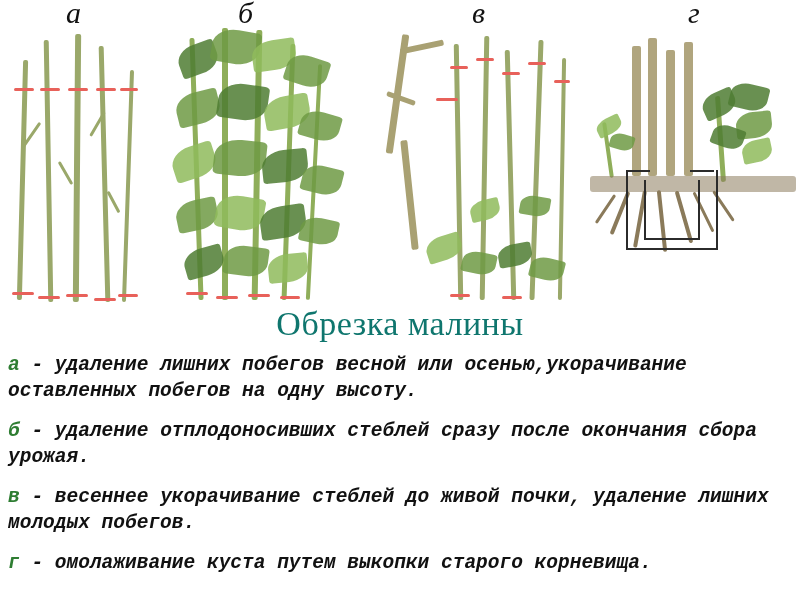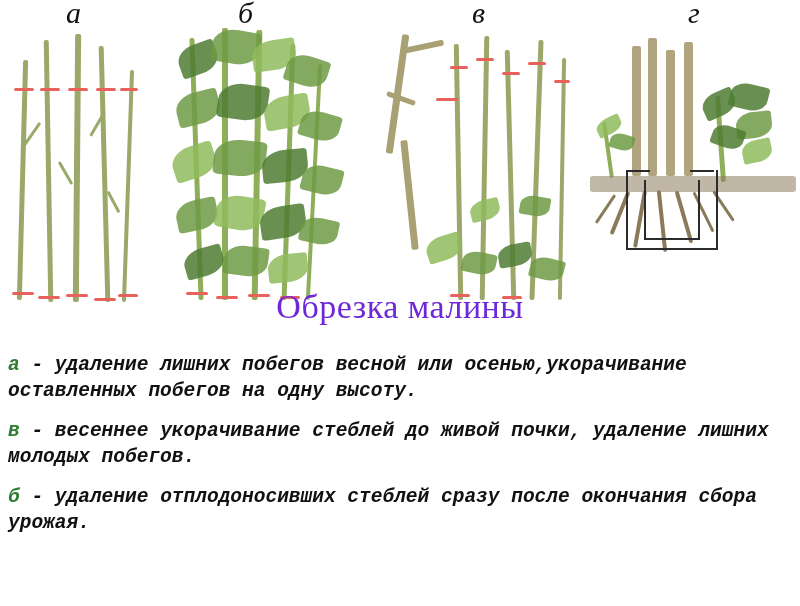--- a/index.html
+++ b/index.html
@@ -35,27 +35,27 @@
     color: #111111;
     font-weight: 400;
   }
   #panel-a { left: 0px; width: 160px; }
   #panel-b { left: 160px; width: 210px; }
   #panel-c { left: 370px; width: 220px; }
   #panel-d { left: 590px; width: 210px; }
 
   .caption-title {
     position: absolute;
-    top: 288px;
+    top: 305px;
     left: 0;
     width: 800px;
     text-align: center;
     font-family: "Liberation Serif", serif;
     font-size: 34px;
-    color: #6d28d9;
+    color: #0f766e;
     letter-spacing: 0.5px;
   }
   #legend {
     position: absolute;
     top: 352px;
     left: 8px;
     width: 784px;
   }
   .legend-item {
     font-family: Liberation Mono, monospace;
@@ -258,21 +258,24 @@
 
 <div class="caption-title">Обрезка малины</div>
 
 <div id="legend">
 
   <div class="legend-item">
     <span class="legend-key">а</span><span> - </span><span>удаление лишних побегов весной или осенью,укорачивание оставленных побегов на одну высоту.</span>
   </div>
 
   <div class="legend-item">
+    <span class="legend-key">б</span><span> - </span><span>удаление отплодоносивших стеблей сразу после окончания сбора урожая.</span>
+  </div>
+
+  <div class="legend-item">
     <span class="legend-key">в</span><span> - </span><span>весеннее укорачивание стеблей до живой почки, удаление лишних молодых побегов.</span>
   </div>
 
   <div class="legend-item">
-    <span class="legend-key">б</span><span> - </span><span>удаление отплодоносивших стеблей сразу после окончания сбора урожая.</span>
-  </div>
-
+    <span class="legend-key">г</span><span> - </span><span>омолаживание куста путем выкопки старого корневища.</span>
+  </div>
 
 </div>
 
 </body></html>

